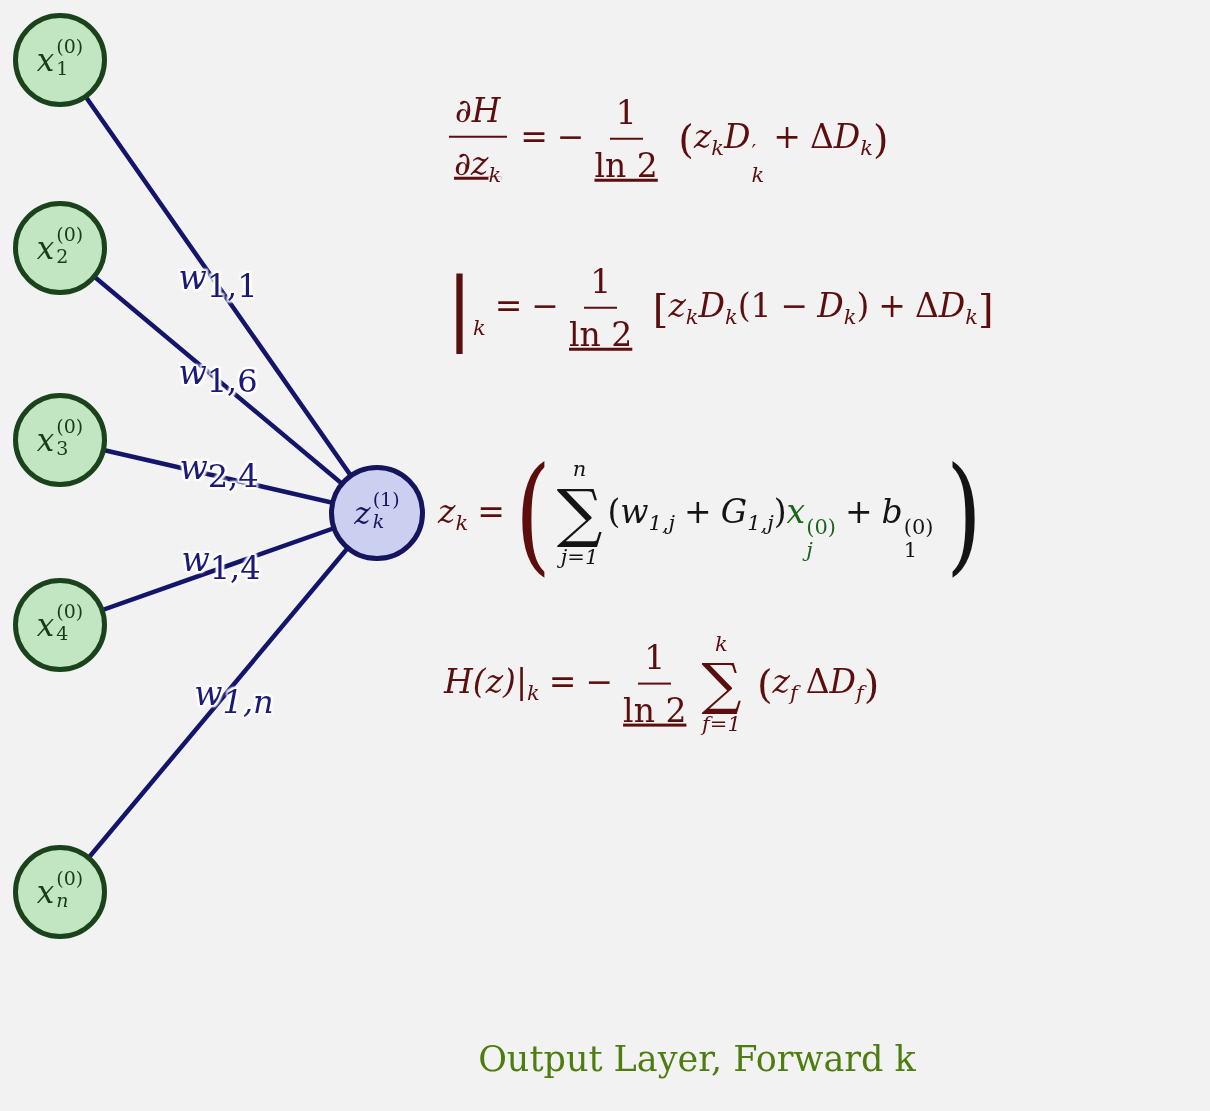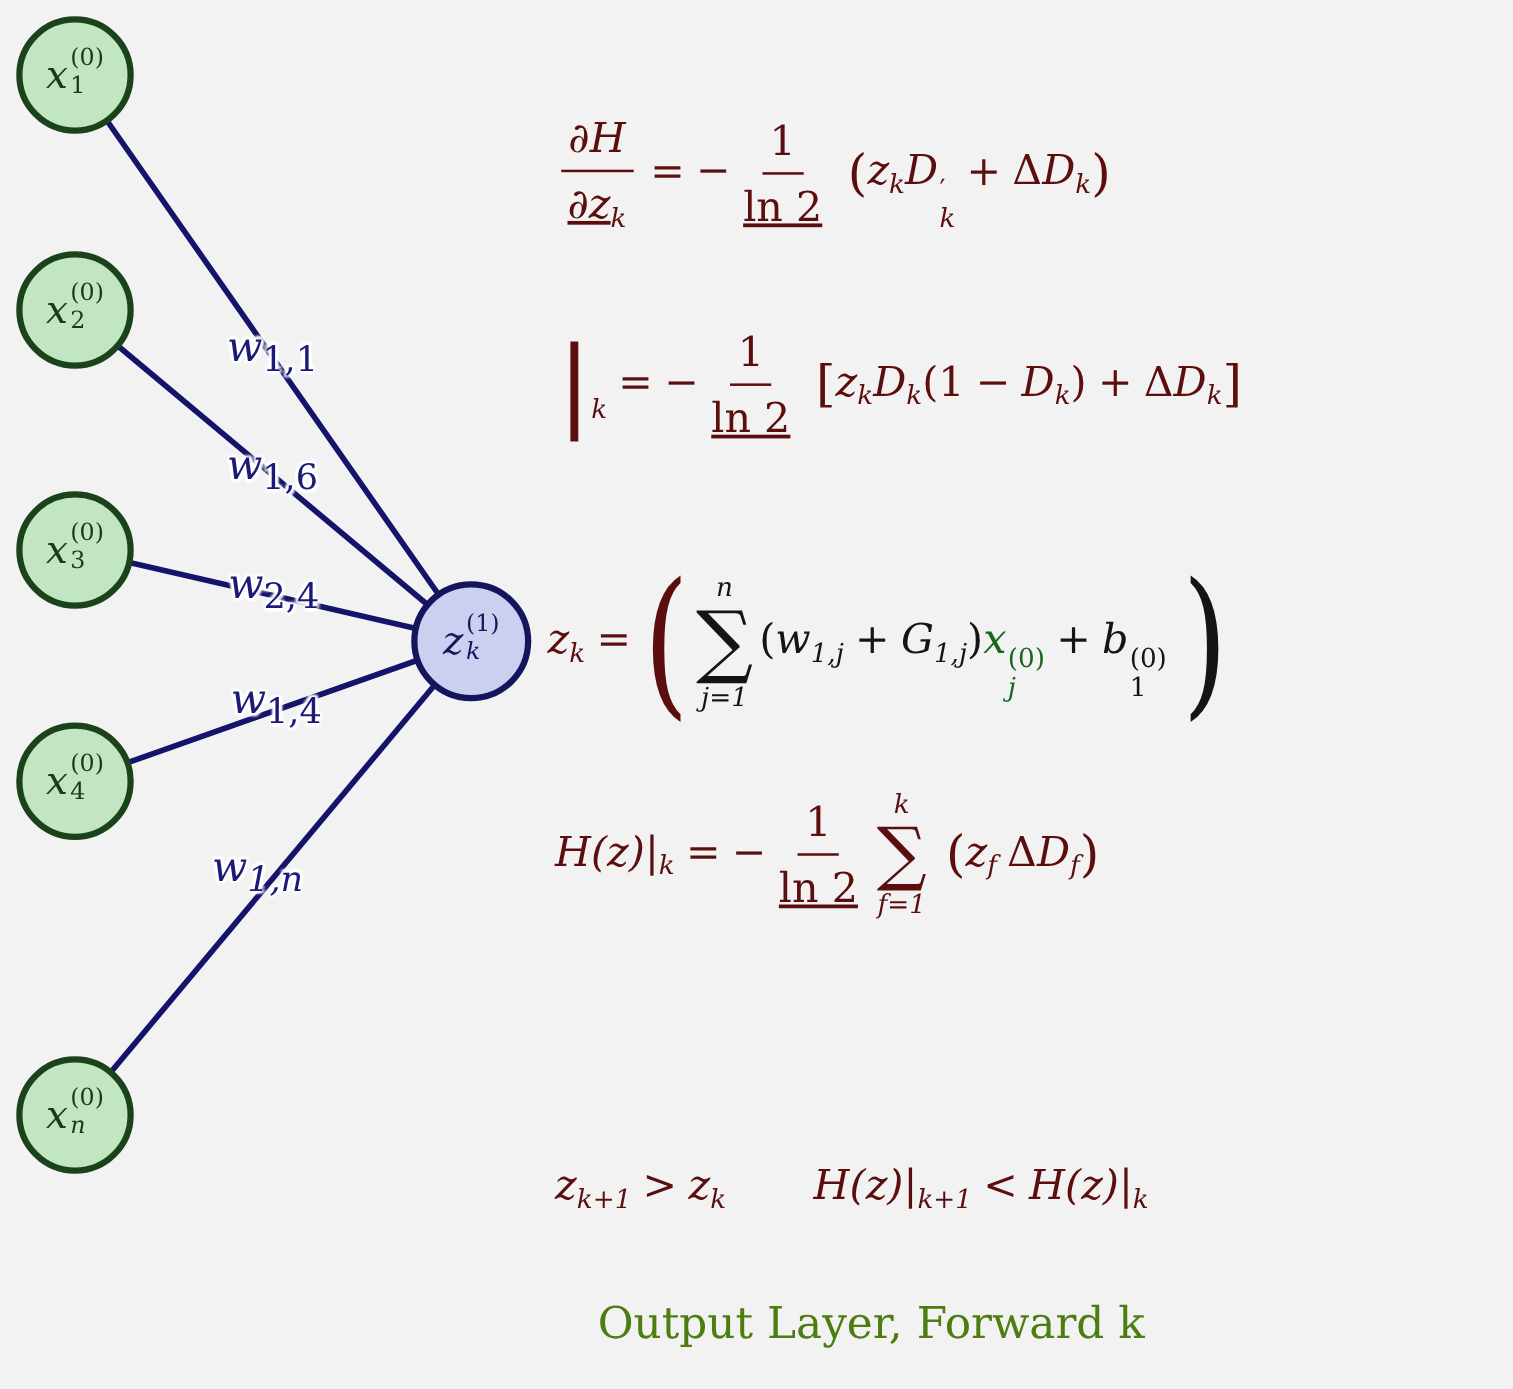--- a/index.html
+++ b/index.html
@@ -20,21 +20,21 @@
   .node.green{background:var(--node-green-fill);border:5px solid var(--node-green-border);color:var(--node-green-text);}
   .node.purple{background:var(--node-purple-fill);border:5px solid var(--node-purple-border);color:var(--node-purple-text);width:96px;height:96px;}
   .nlabel{font-style:italic;font-size:31px;line-height:1;display:inline-flex;align-items:center;}
   .nstk{display:inline-flex;flex-direction:column;align-items:flex-start;font-size:19px;line-height:1.15;margin-left:2px;transform:translateY(-2px);}
 
   
   .elabel{position:absolute;transform:translate(-50%,-50%);font-style:italic;font-size:33px;line-height:1;
           color:var(--navy-label);white-space:nowrap;
           text-shadow:-2px 0 2px #fff,2px 0 2px #fff,0 -2px 2px #fff,0 2px 2px #fff,
                       -2px -2px 2px #fff,2px 2px 2px #fff,-2px 2px 2px #fff,2px -2px 2px #fff;}
-  .esb{font-size:28px;vertical-align:-8px;}
+  .esb{font-size:32px;vertical-align:-8px;}
 
   
   .fr{position:absolute;transform:translateY(-50%);white-space:nowrap;color:var(--maroon);
       font-style:italic;font-size:33px;line-height:1.25;}
   .rm{font-style:normal;}
   .bk{color:var(--black);}
   .gn{color:var(--formula-green);}
   .op{margin:0 9px;}
   .sb{font-size:21px;vertical-align:-7px;}
   .frac{display:inline-flex;flex-direction:column;align-items:center;vertical-align:middle;margin:0 4px;text-align:center;}
@@ -124,21 +124,21 @@
           <span class="rm">(1)</span>
           <span>k</span>
         </span>
       </span>
   </div>
 
   <div class="elabel" style="left:218px;top:281px"><span>w</span><span class="esb rm">1,1</span></div>
   <div class="elabel" style="left:218px;top:376px"><span>w</span><span class="esb rm">1,6</span></div>
   <div class="elabel" style="left:219px;top:471px"><span>w</span><span class="esb rm">2,4</span></div>
   <div class="elabel" style="left:221px;top:563px"><span>w</span><span class="esb rm">1,4</span></div>
-  <div class="elabel" style="left:206px;top:697px"><span>w</span><span class="esb">1,n</span></div>
+  <div class="elabel" style="left:234px;top:697px"><span>w</span><span class="esb">1,n</span></div>
 
   <div class="fr" style="left:444px;top:139px">
     <span class="frac">
         <span class="num">∂H</span>
         <span class="den"><span>∂z</span><span class="sb">k</span></span>
       </span><span class="op rm">=</span><span class="rm">−</span><span class="frac">
         <span class="num rm">1</span>
         <span class="den rm">ln 2</span>
       </span>
     <span class="md">(</span><span>z</span><span class="sb">k</span><span>D</span><span class="stk">
@@ -179,19 +179,16 @@
       </span><span class="sum">
         <span class="lim">k</span>
         <span class="sigma">∑</span>
         <span class="lim">f=1</span>
       </span>
     <span class="md">(</span><span>z</span><span class="sb">f</span><span class="rm" style="margin-left:8px">Δ</span><span>D</span><span class="sb">f</span><span class="md">)</span>
   </div>
 
 
 
-  <div class="fr" style="left:444px;top:950px">
-    <span>z</span><span class="sb">k+1</span><span class="op rm">&gt;</span><span>z</span><span class="sb">k</span><span class="gap"></span><span>H(z)</span><span class="rm">|</span><span class="sb">k+1</span><span class="op rm">&lt;</span><span>H(z)</span><span class="rm">|</span><span class="sb">k</span>
-  </div>
 
   <div class="caption" style="left:697px;top:1059px">Output Layer, Forward k</div>
 
 </div>
 
 </body></html>

